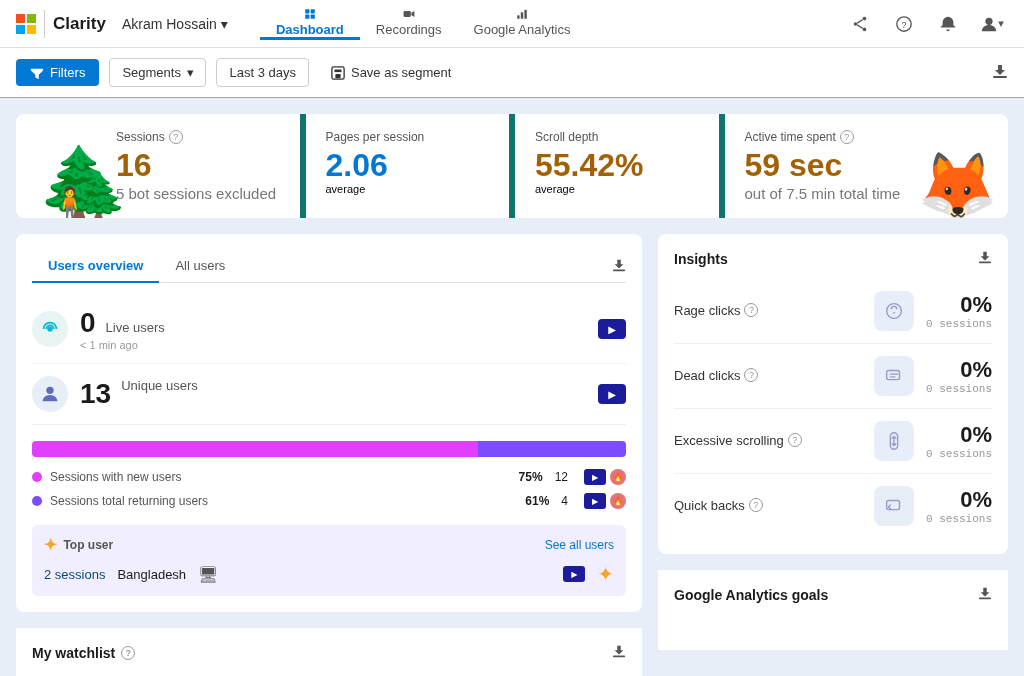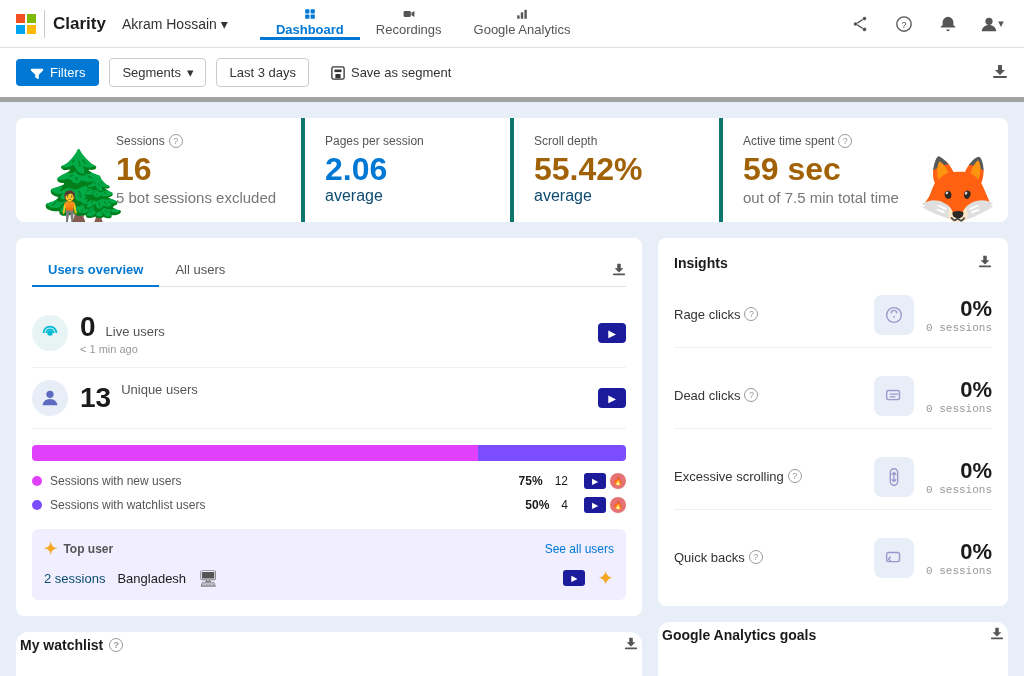--- a/index.html
+++ b/index.html
@@ -32,21 +32,21 @@
     .header-right { display: flex; align-items: center; gap: 12px; margin-left: auto; }
     .header-icon { width: 32px; height: 32px; display: flex; align-items: center; justify-content: center; cursor: pointer; color: #555; border-radius: 50%; }
 
     
     .toolbar {
       background: #fff;
       display: flex;
       align-items: center;
       padding: 10px 16px;
       gap: 10px;
-      border-bottom: 5px solid #a3a3a3;
+      border-bottom: 1px solid #a3a3a3;
     }
     .btn-filters {
       background: #0078d4; color: #fff; border: none; border-radius: 4px;
       padding: 6px 14px; font-size: 13px; cursor: pointer; display: flex; align-items: center; gap: 6px;
     }
     .btn-segments {
       background: #fff; color: #333; border: 1px solid #ccc; border-radius: 4px;
       padding: 6px 12px; font-size: 13px; cursor: pointer; display: flex; align-items: center; gap: 6px;
     }
     .btn-date {
@@ -62,27 +62,27 @@
     
     .main { padding: 16px; }
 
     
     .stats-row {
       display: flex; align-items: stretch; gap: 0;
       background: #fff; border-radius: 8px; margin-bottom: 16px;
       overflow: hidden; position: relative;
     }
     .stat-card {
-      flex: 1; padding: 16px 20px; border-right: 4px solid #0f766e;
+      flex: 1; padding: 16px 20px; border-right: 6px solid #0f766e;
     }
     .stat-card:last-child { border-right: none; }
     .stat-label { font-size: 12px; color: #555; margin-bottom: 4px; display: flex; align-items: center; gap: 4px; }
     .stat-value { font-size: 32px; font-weight: 700; color: #a16207; line-height: 1.1; }
     .stat-sub { font-size: 15px; color: #777; margin-top: 2px; }
-    .stat-avg { font-size: 16px; color: #0c4a6e; }
+    .stat-avg { font-size: 11px; color: #000000; }
     .stat-sessions { padding-left: 100px; }
 
     
     .two-col { display: flex; gap: 16px; }
     .col-left { flex: 1; min-width: 0; }
     .col-right { width: 350px; min-width: 300px; }
 
     
     .card {
       background: #fff; border-radius: 8px; padding: 16px;
@@ -130,29 +130,29 @@
     .top-user-section { background: #f0eeff; border-radius: 6px; padding: 10px 12px; margin-top: 16px; }
     .top-user-header { display: flex; align-items: center; justify-content: space-between; margin-bottom: 8px; }
     .top-user-title { font-size: 12px; font-weight: 600; color: #555; display: flex; align-items: center; gap: 6px; }
     .see-all { font-size: 12px; color: #0078d4; cursor: pointer; }
     .top-user-row { display: flex; align-items: center; gap: 12px; font-size: 13px; }
     .sessions-count { color: #0c4a6e; }
     .country { color: #1b1b1b; font-weight: 500; }
     .device-icon { font-size: 16px; color: #555; }
 
     
-    .insights-grid { display: flex; flex-direction: column; gap: 16px; }
+    .insights-grid { display: flex; flex-direction: column; gap: 0; }
     .insight-item { padding: 12px 0; border-bottom: 1px solid #f0f0f0; display: flex; align-items: center; gap: 12px; }
     .insight-item:last-child { border-bottom: none; }
     .insight-icon { width: 40px; height: 40px; background: #e8eef7; border-radius: 8px; display: flex; align-items: center; justify-content: center; font-size: 20px; }
     .insight-pct { font-size: 22px; font-weight: 700; color: #1b1b1b; }
     .insight-sessions { font-size: 11px; color: #999; font-family: Liberation Mono, monospace; }
     .insight-label { font-size: 13px; font-weight: 500; color: #333; margin-bottom: 2px; display: flex; align-items: center; gap: 4px; }
     .bottom-card {
-      flex: 1; background: #fff; border-radius: 12px; padding: 4px;
+      flex: 1; background: #fff; border-radius: 0; padding: 16px;
       min-height: 80px;
     }
     .bottom-card-header { display: flex; align-items: center; justify-content: space-between; }
     .bottom-card-title { font-size: 14px; font-weight: 600; color: #1b1b1b; display: flex; align-items: center; gap: 6px; }
 
     
     .ms-grid { display: grid; grid-template-columns: 1fr 1fr; grid-template-rows: 1fr 1fr; gap: 2px; width: 20px; height: 20px; }
     .ms-r { background: #f25022; }
     .ms-g { background: #7fba00; }
     .ms-b { background: #00a4ef; }
@@ -381,22 +381,22 @@
               <span>Sessions with new users</span>
               <span class="legend-pct">75%</span>
               <span class="legend-count">12</span>
               <div class="legend-icons">
                 <div class="mini-video">▶</div>
                 <div class="mini-heatmap">🔥</div>
               </div>
             </div>
             <div class="legend-row">
               <div class="legend-dot" style="background:#7c4dff;"></div>
-              <span>Sessions with watchlist users</span>
-              <span class="legend-pct">50%</span>
+              <span>Sessions total returning users</span>
+              <span class="legend-pct">61%</span>
               <span class="legend-count">4</span>
               <div class="legend-icons">
                 <div class="mini-video">▶</div>
                 <div class="mini-heatmap">🔥</div>
               </div>
             </div>
           </div>
         </div>
 
         <div class="top-user-section">

